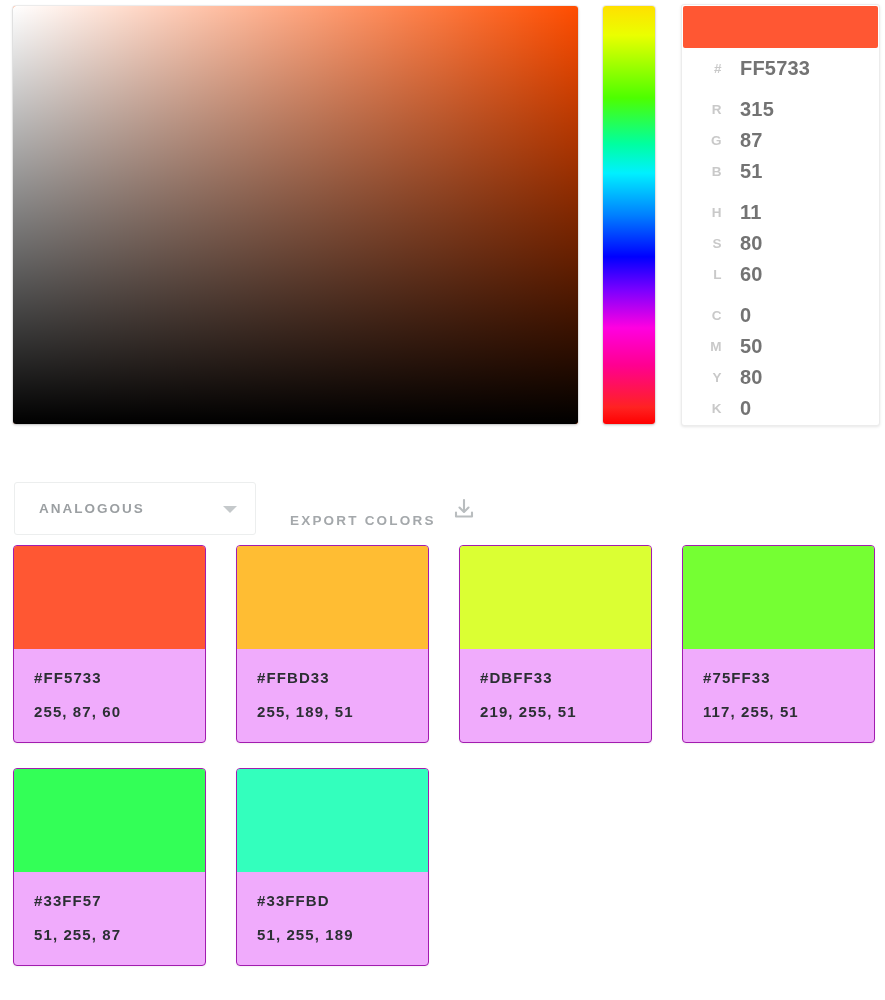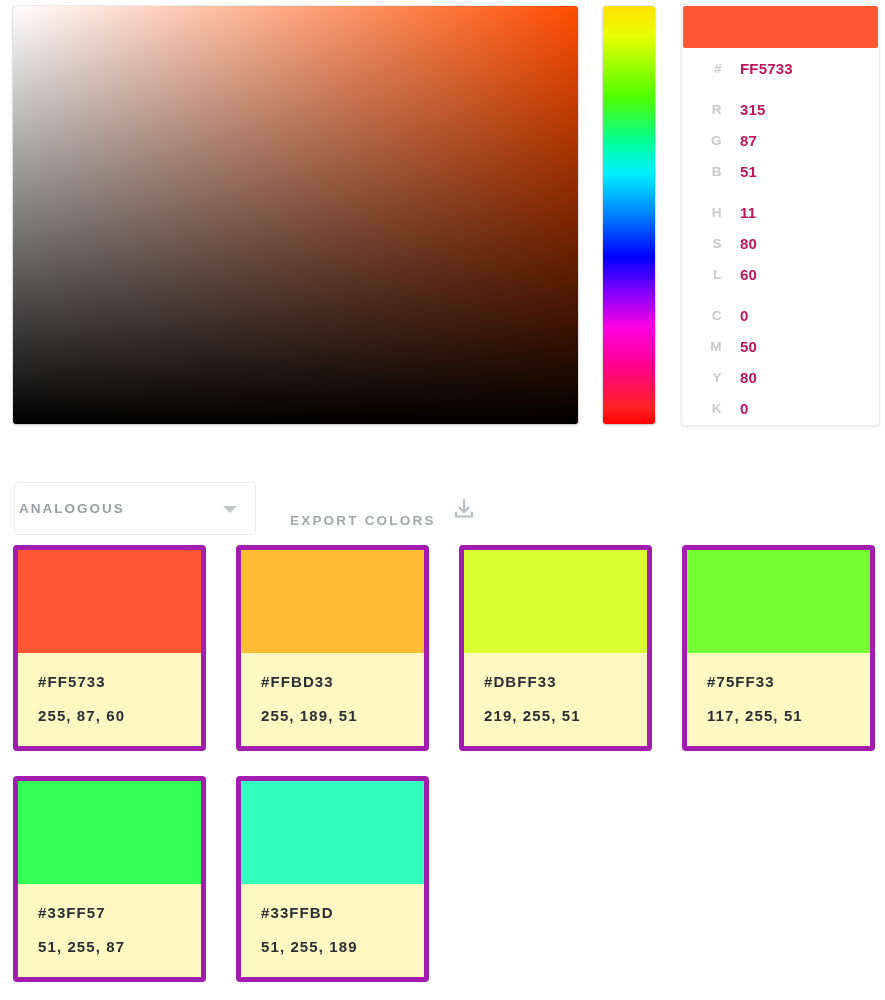--- a/index.html
+++ b/index.html
@@ -102,22 +102,22 @@
     width: 58px;
     text-align: right;
     padding-right: 18px;
     box-sizing: border-box;
     color: #c9c9c9;
     font-size: 13.5px;
     font-weight: 700;
     letter-spacing: .4px;
   }
   .vr-value {
-    color: #be185d;
-    font-size: 15px;
+    color: #737373;
+    font-size: 20px;
     font-weight: 700;
     letter-spacing: .2px;
   }
 
   
   #controls-row {
     position: absolute;
     left: 0; top: 482px;
     width: 885px; height: 56px;
   }
@@ -127,21 +127,21 @@
     width: 242px; height: 53px;
     background: #ffffff;
     border: 1px solid #eceeee;
     border-radius: 3px;
     box-sizing: border-box;
     display: flex;
     align-items: center;
     cursor: pointer;
   }
   #harmony-label {
-    margin-left: 4px;
+    margin-left: 24px;
     color: #9b9fa2;
     font-size: 13.5px;
     font-weight: 700;
     letter-spacing: 2.0px;
   }
   #harmony-chevron {
     position: absolute;
     right: 18px;
     top: 50%;
     margin-top: -3px;
@@ -174,22 +174,22 @@
   #swatch-grid {
     position: absolute;
     left: 13px; top: 545px;
     width: 872px;
     display: flex;
     flex-wrap: wrap;
     gap: 25px 30px;
   }
   .swatch-card {
     width: 193px;
-    background: #fef9c3;
-    border: 5px solid #a21caf;
+    background: #f0abfc;
+    border: 1px solid #a21caf;
     border-radius: 4px;
     box-shadow: 0 1px 2px rgba(0,0,0,.05);
     overflow: hidden;
     box-sizing: border-box;
     cursor: pointer;
   }
   .swatch-color {
     height: 103px;
     width: 100%;
   }

